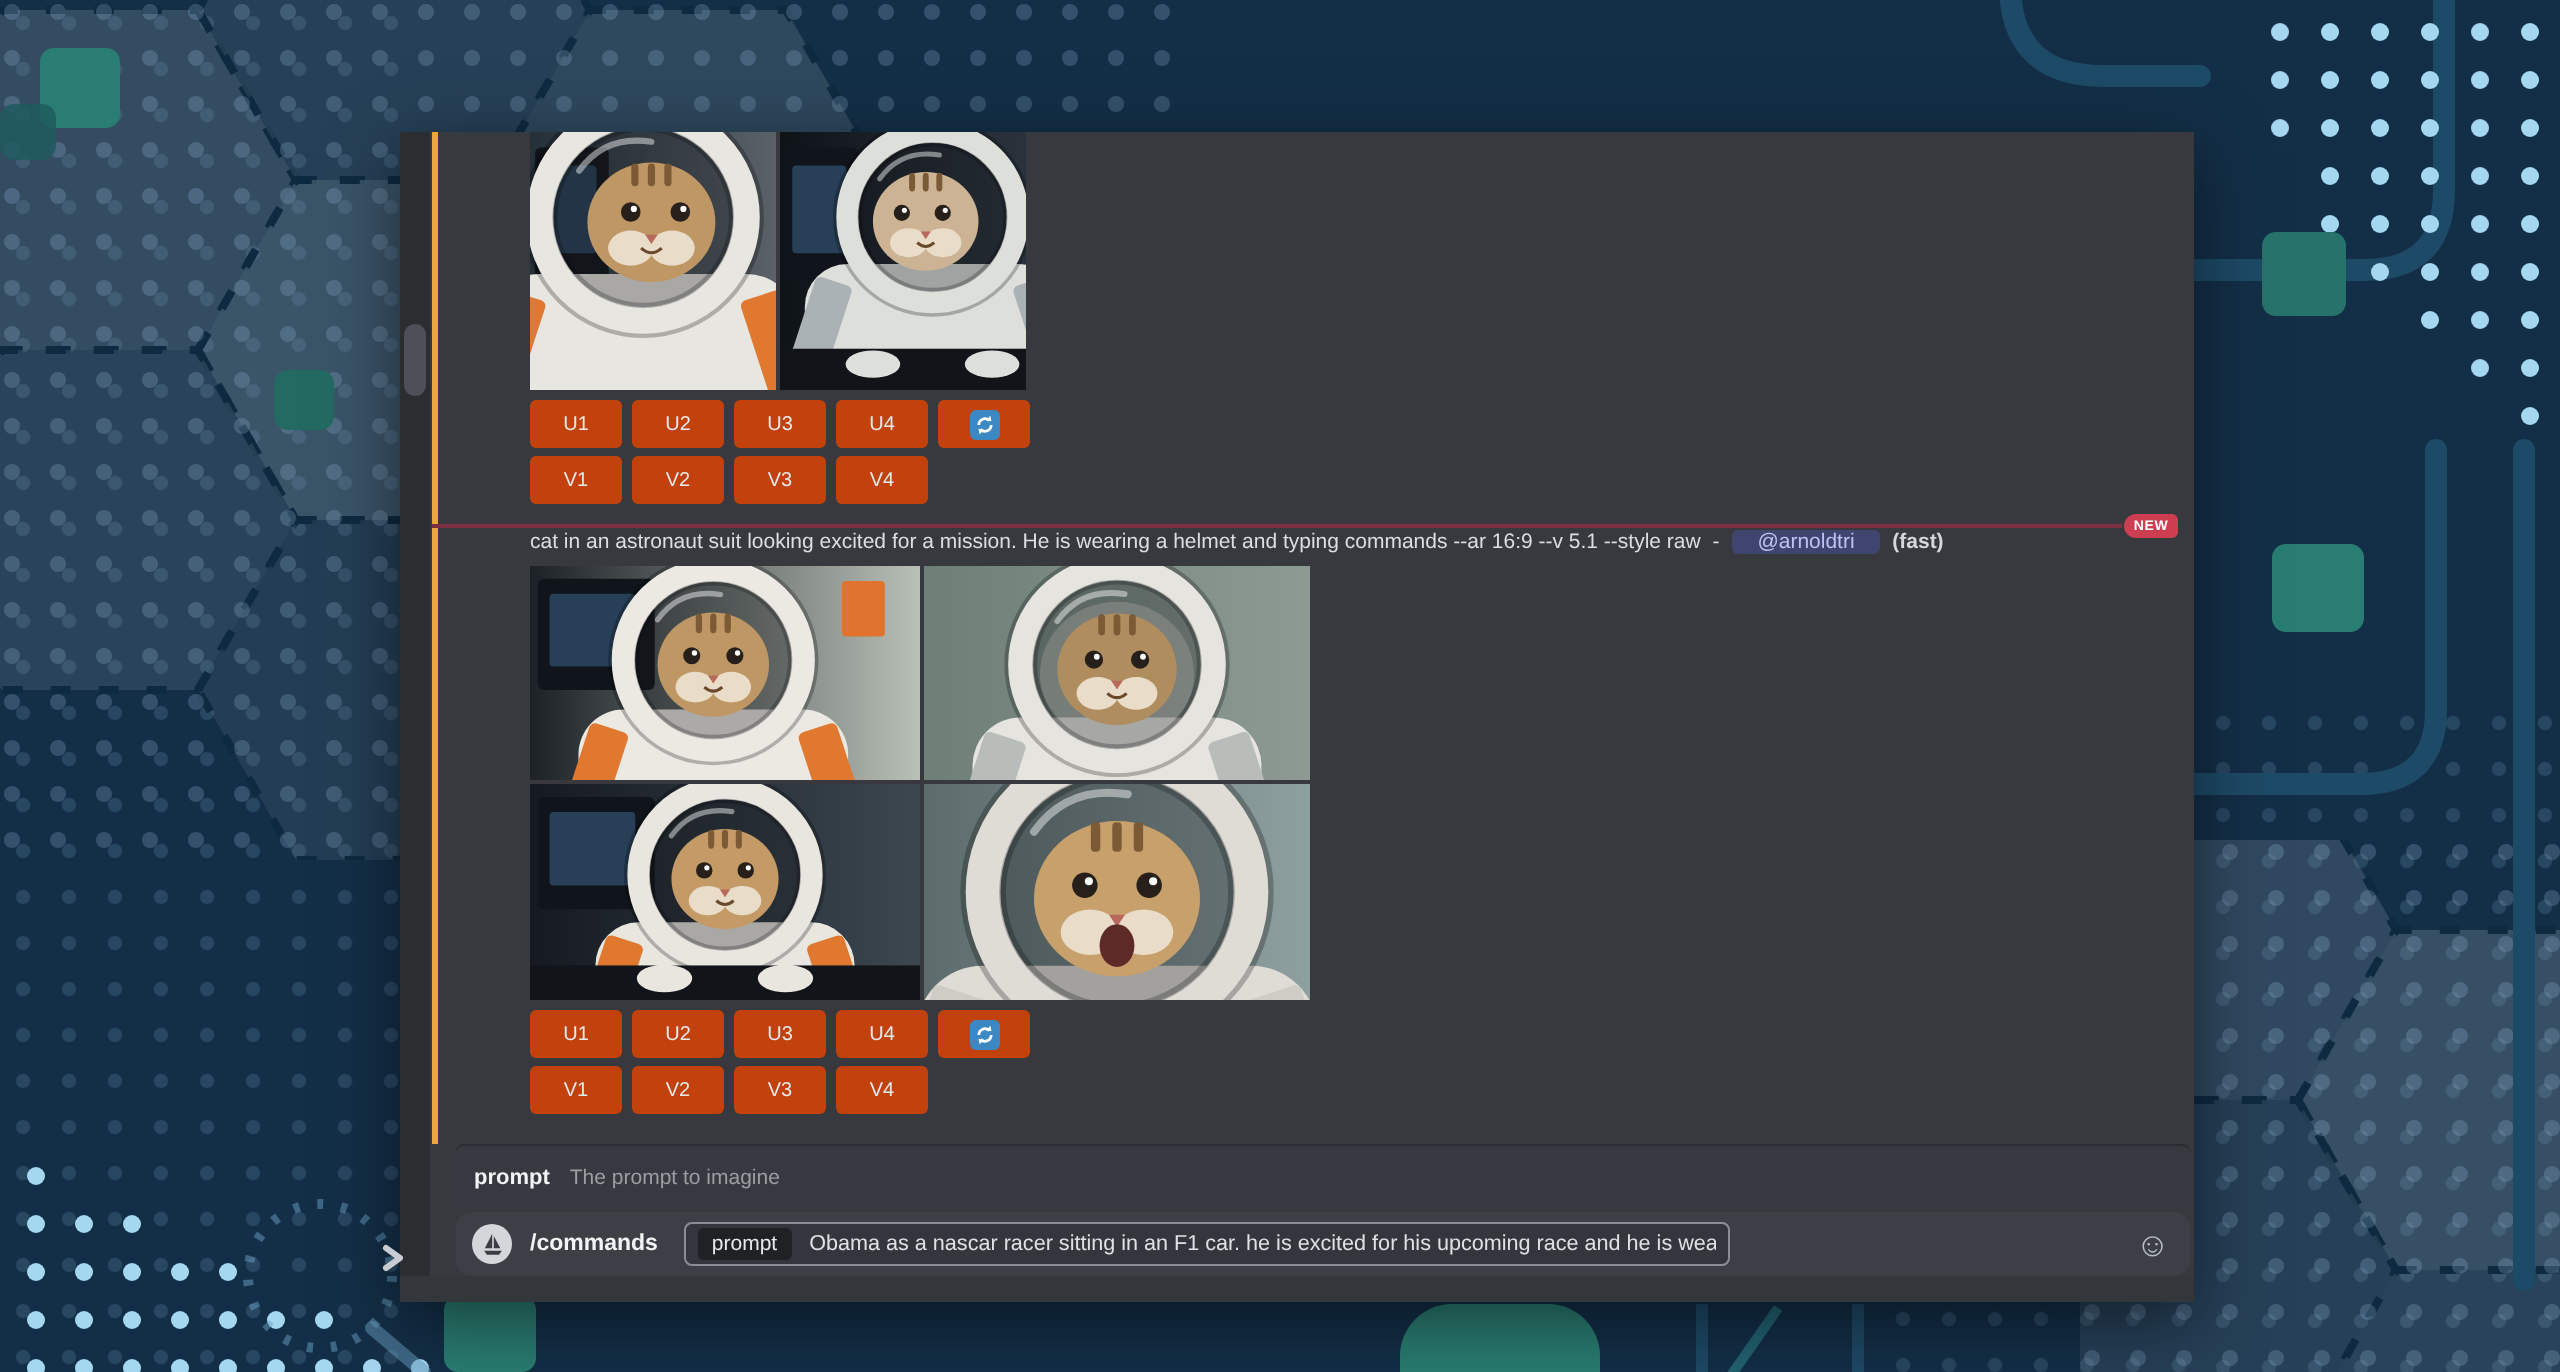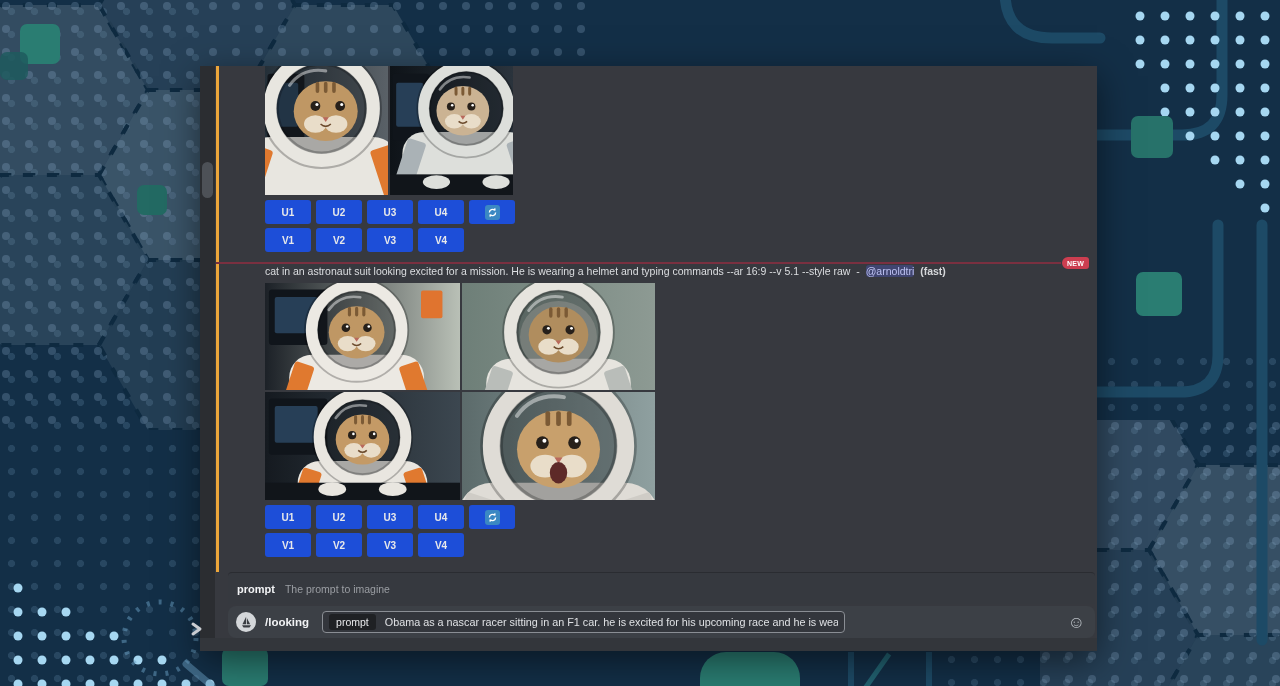--- a/index.html
+++ b/index.html
@@ -24,39 +24,39 @@
     background:#37393f;z-index:10;box-shadow:0 10px 34px rgba(0,0,0,.5);
   }
   #left-strip{position:absolute;left:0;top:0;width:15px;height:585px;background:#2b2d31;}
   #scroll-thumb{position:absolute;left:2px;top:96px;width:11px;height:36px;background:#4d5157;border-radius:6px;}
   #accent-line{position:absolute;left:16px;top:0;width:3px;height:506px;background:#eda63a;}
   .genimg{cursor:pointer;}
   #grid-prev{position:absolute;left:65px;top:0;}
   #grid-prev svg{float:left;margin-right:2px;}
   .btn-row{position:absolute;left:65px;display:flex;gap:5px;}
   .mjbtn{
-    width:46px;height:24px;background:#1d4ed8;border:none;border-radius:3px;
-    color:#e8e9ea;font-family:"Liberation Sans",sans-serif;font-size:10px;font-weight:700;
+    width:46px;height:24px;background:#c2410c;border:none;border-radius:3px;
+    color:#e8e9ea;font-family:"Liberation Sans",sans-serif;font-size:10px;font-weight:400;
     display:flex;align-items:center;justify-content:center;cursor:pointer;padding:0;
   }
   .mjbtn .reroll-bg{
     width:15px;height:15px;background:#3b88c3;border-radius:3px;
     display:flex;align-items:center;justify-content:center;
   }
   #divider{position:absolute;left:16px;top:196px;width:845px;height:2px;background:#7a3040;}
   #new-badge{
     position:absolute;left:862px;top:191px;width:27px;height:12px;background:#cc3e50;
     border-radius:6px 3px 3px 6px;color:#fff;font-size:7px;font-weight:700;
     display:flex;align-items:center;justify-content:center;letter-spacing:.3px;
   }
   #msg-line{position:absolute;left:65px;top:199px;width:820px;font-size:10.5px;color:#dcdee1;white-space:nowrap;}
   #msg-line .bold{font-weight:400;}
   #msg-line .sep{font-weight:400;margin:0 3px;}
   .mention{
-    color:#bdc2f2;background:rgba(88,101,242,.28);border-radius:3px;padding:0 0;cursor:pointer;
+    color:#bdc2f2;background:rgba(88,101,242,.28);border-radius:3px;padding:0 13px;cursor:pointer;
   }
   #msg-line .mode{font-weight:700;color:#d5d7da;}
   #grid-main{position:absolute;left:65px;top:217px;width:390px;height:217px;}
   #grid-main svg{position:absolute;}
   
   #popup{
     position:absolute;left:28px;top:506px;width:867px;height:32px;background:#36393f;
     border-top:1px solid #2a2c31;border-radius:4px 4px 0 0;
     display:flex;align-items:center;padding:0 0 0 9px;box-sizing:border-box;
   }
@@ -469,21 +469,21 @@
   </div>
 
   <div id="input-bar">
     <span id="avatar">
       <svg width="13" height="13" viewBox="0 0 16 16">
         <path d="M7.5 1 L7.5 10 L3 10 Z" fill="#3a3d42"></path>
         <path d="M8.5 2.5 L12.5 10 L8.5 10 Z" fill="#3a3d42"></path>
         <path d="M2.5 11.5 h11 l-1.8 2.5 h-7.4 Z" fill="#3a3d42"></path>
       </svg>
     </span>
-    <span id="cmd">/looking</span>
+    <span id="cmd">/commands</span>
     <span id="opt-box">
       <span class="lbl">prompt</span>
       <span class="val">Obama as a nascar racer sitting in an F1 car. he is excited for his upcoming race and he is wearing</span>
     </span>
     <span id="emoji">☺</span>
   </div>
   <div id="win-bottom"></div>
 </div>
 
 <svg id="jump-arrow" width="14" height="16" viewBox="0 0 14 16">

